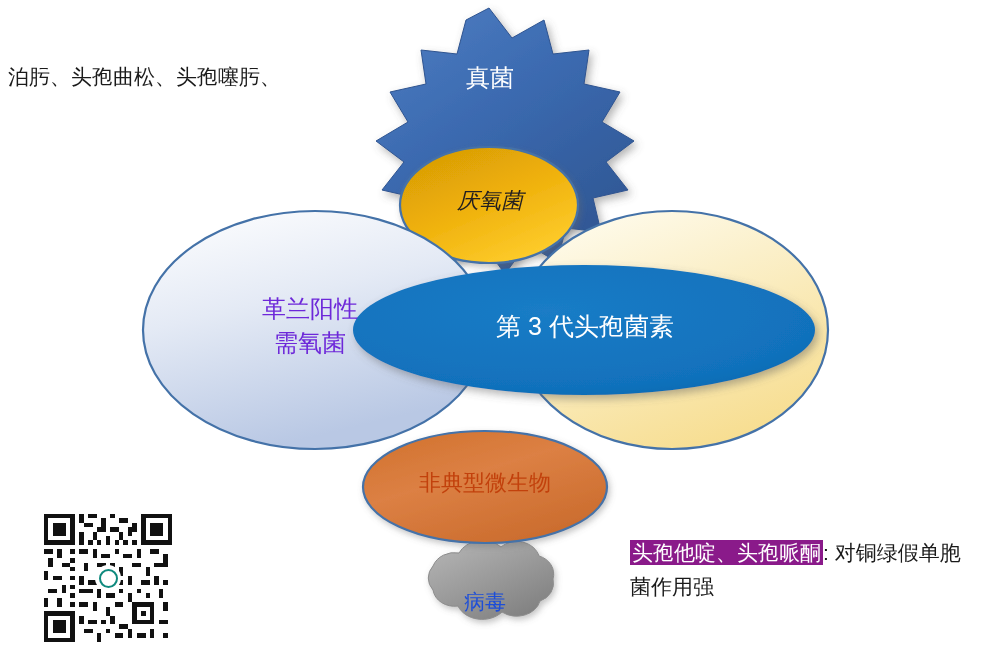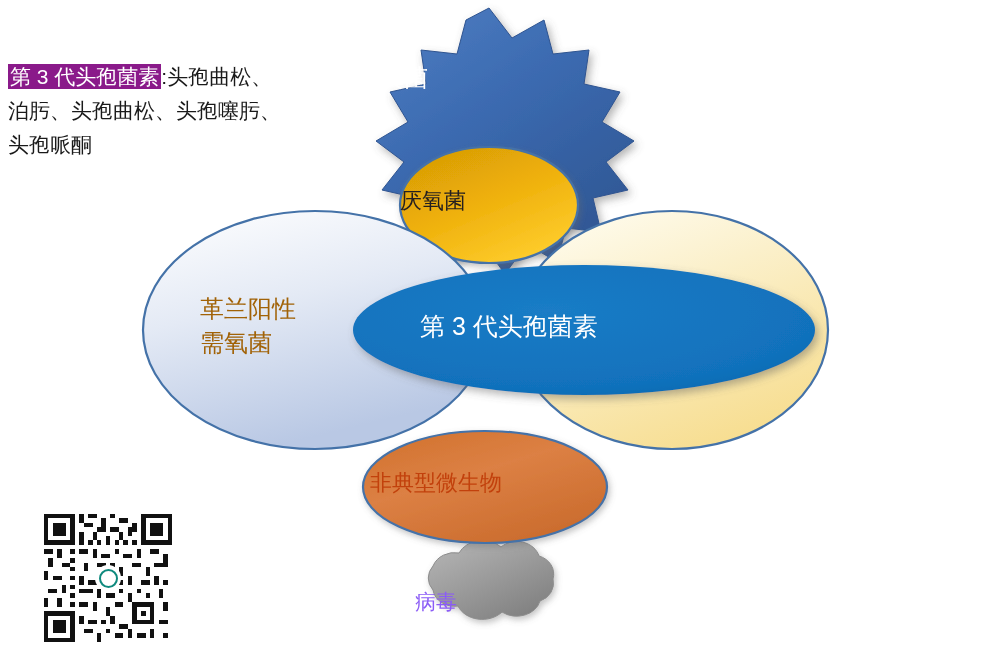--- a/index.html
+++ b/index.html
@@ -46,48 +46,48 @@
   #diagram {
     position: absolute;
     left: 0;
     top: 0;
     width: 995px;
     height: 661px;
   }
 
   .shape-label {
     position: absolute;
-    text-align: left;
+    text-align: center;
     pointer-events: none;
     white-space: pre-line;
   }
 
   #label-fungi {
     left: 380px; top: 62px; width: 220px;
     font-size: 24px; color: #ffffff;
   }
   #label-anaerobe {
     left: 400px; top: 186px; width: 180px;
-    font-size: 22px; color: #231f20;
+    font-size: 22px; color: #231f20; font-style: italic;
   }
   #label-gram-pos {
     left: 200px; top: 292px; width: 220px;
-    font-size: 24px; color: #a16207; line-height: 34px;
+    font-size: 24px; color: #6d28d9; line-height: 34px;
   }
   #label-center {
     left: 420px; top: 310px; width: 330px;
     font-size: 25px; color: #ffffff;
   }
   #label-atypical {
     left: 370px; top: 468px; width: 230px;
     font-size: 22px; color: #c2410c;
   }
   #label-virus {
     left: 415px; top: 588px; width: 140px;
-    font-size: 21px; color: #8b5cf6;
+    font-size: 21px; color: #1d4ed8;
   }
 
   
   #qr-wrap {
     position: absolute;
     left: 44px;
     top: 514px;
     width: 128px;
     height: 128px;
   }
@@ -205,26 +205,28 @@
   <div class="shape-label" id="label-gram-pos">革兰阳性
 需氧菌</div>
 
   <div class="shape-label" id="label-center">第 3 代头孢菌素</div>
 
   <div class="shape-label" id="label-atypical">非典型微生物</div>
 
   <div class="shape-label" id="label-virus">病毒</div>
 
   <div class="note" id="note-left">
-    <span class="line"><span class="hl">第 3 代头孢菌素</span><span>:头孢曲松、</span></span>
     <span class="line">泊肟、头孢曲松、头孢噻肟、</span>
-    <span class="line">头孢哌酮</span>
   </div>
 
 
+  <div class="note" id="note-bottom">
+    <span class="line"><span class="hl">头孢他啶、头孢哌酮</span><span>: 对铜绿假单胞</span></span>
+    <span class="line">菌作用强</span>
+  </div>
 
   <div id="qr-wrap">
     <svg width="128" height="128" viewBox="0 0 29 29" shape-rendering="crispEdges">
       <rect width="29" height="29" fill="#ffffff"></rect>
       <g fill="#111111">
 
         <rect x="0" y="0" width="7" height="1"></rect>
           <rect x="0" y="6" width="7" height="1"></rect>
         <rect x="0" y="0" width="1" height="7"></rect>
           <rect x="6" y="0" width="1" height="7"></rect>

